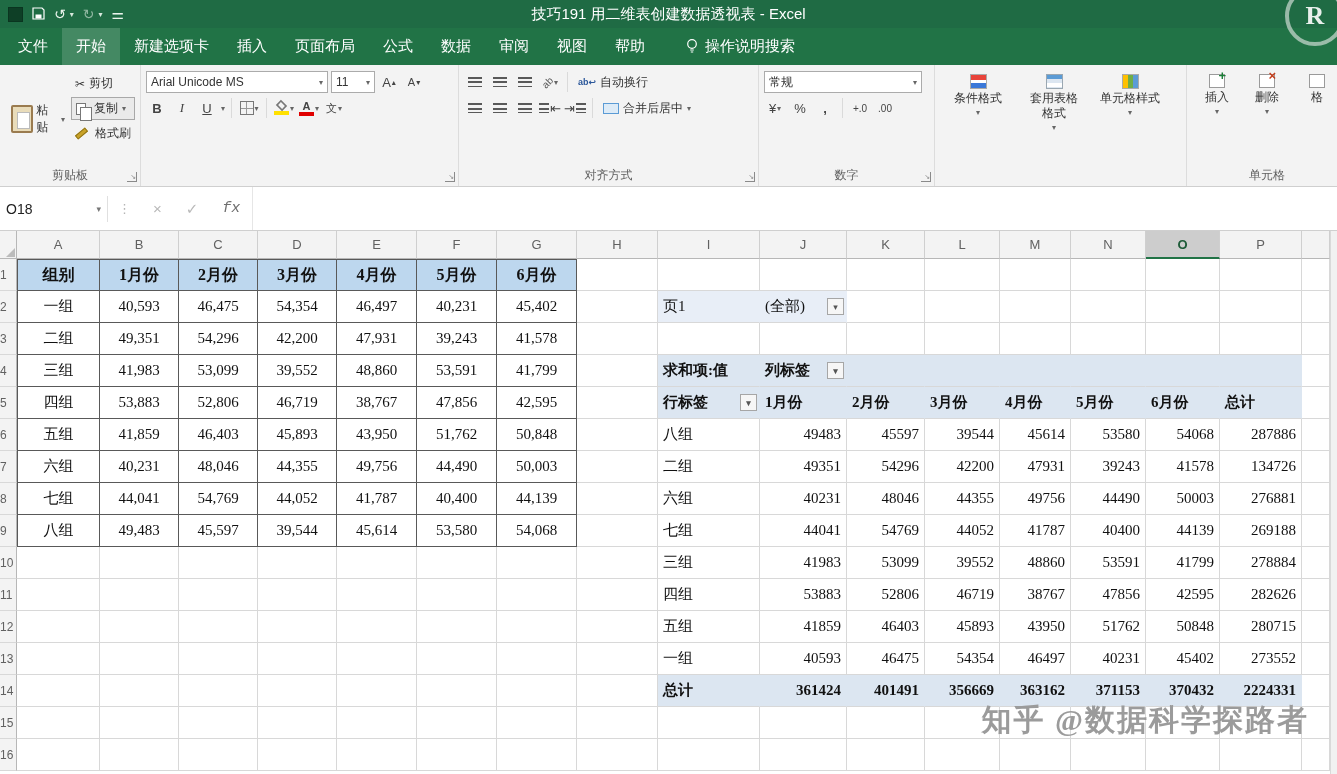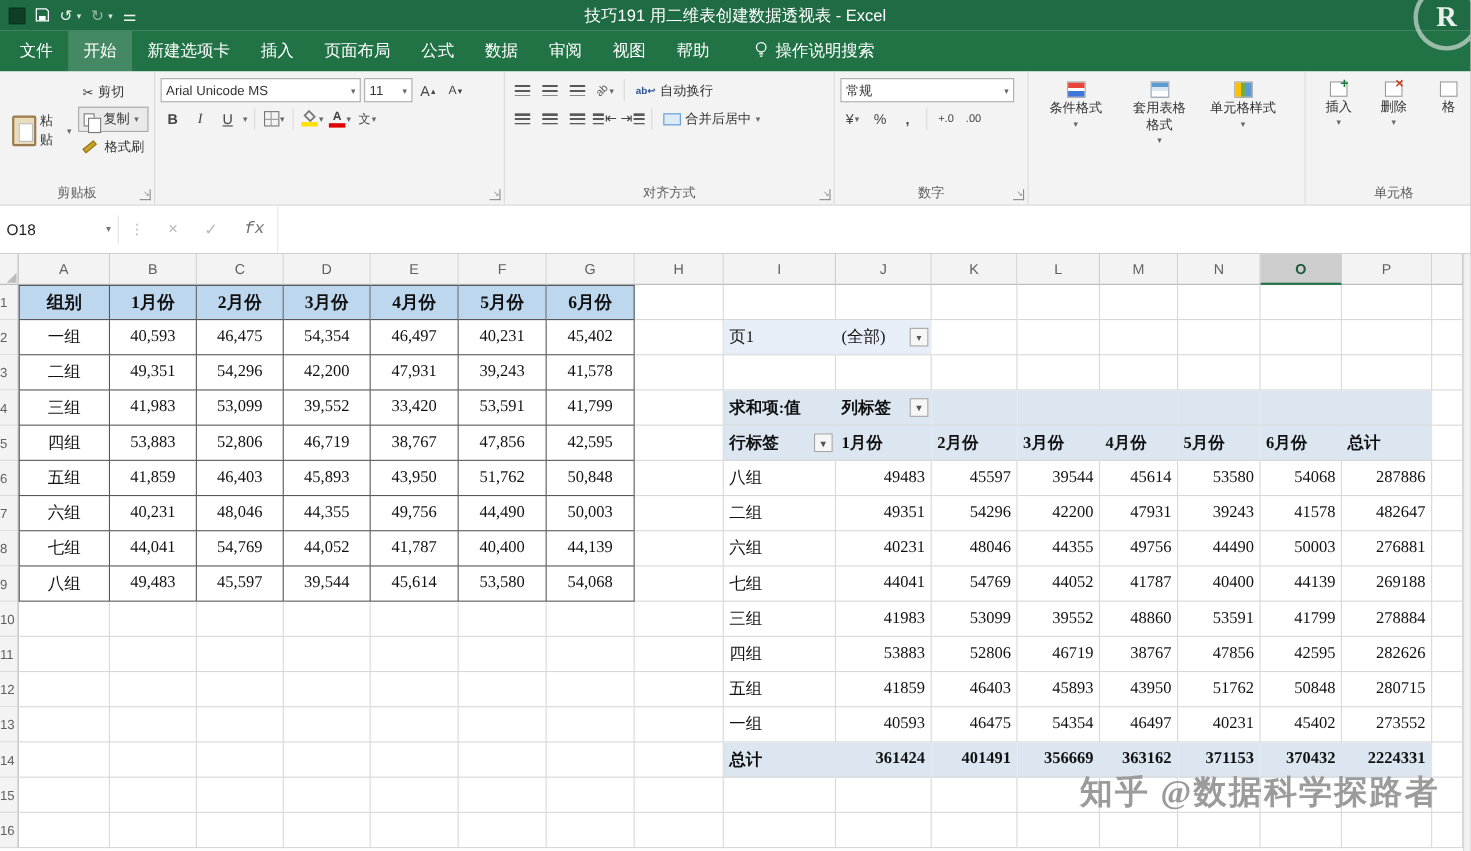--- a/index.html
+++ b/index.html
@@ -424,21 +424,21 @@
         <div class="cell" style="width: 74px;"></div>
         <div class="cell" style="width: 82px;"></div>
         <div class="cell" style="width: 28px;"></div>
       </div>
       <div class="srow">
         <div class="rh">4</div>
         <div class="cell src bl" style="width: 83px;">三组</div>
         <div class="cell src" style="width: 79px;">41,983</div>
         <div class="cell src" style="width: 79px;">53,099</div>
         <div class="cell src" style="width: 79px;">39,552</div>
-        <div class="cell src" style="width: 80px;">33,420</div>
+        <div class="cell src" style="width: 80px;">48,860</div>
         <div class="cell src" style="width: 80px;">53,591</div>
         <div class="cell src" style="width: 80px;">41,799</div>
         <div class="cell" style="width: 81px;"></div>
         <div class="cell pv-blue b lbl" style="width: 102px;">求和项:值</div>
         <div class="cell pv-blue b lbl" style="width: 87px; text-align: right;">列标签<span class="pvdd">▾</span></div>
         <div class="cell pv-blue" style="width: 78px;"></div>
         <div class="cell pv-blue" style="width: 75px;"></div>
         <div class="cell pv-blue" style="width: 71px;"></div>
         <div class="cell pv-blue" style="width: 75px;"></div>
         <div class="cell pv-blue" style="width: 74px;"></div>
@@ -495,21 +495,21 @@
         <div class="cell src" style="width: 80px;">44,490</div>
         <div class="cell src" style="width: 80px;">50,003</div>
         <div class="cell" style="width: 81px;"></div>
         <div class="cell lbl" style="width: 102px;">二组</div>
         <div class="cell num" style="width: 87px;">49351</div>
         <div class="cell num" style="width: 78px;">54296</div>
         <div class="cell num" style="width: 75px;">42200</div>
         <div class="cell num" style="width: 71px;">47931</div>
         <div class="cell num" style="width: 75px;">39243</div>
         <div class="cell num" style="width: 74px;">41578</div>
-        <div class="cell num" style="width: 82px;">482647</div>
+        <div class="cell num" style="width: 82px;">134726</div>
         <div class="cell" style="width: 28px;"></div>
       </div>
       <div class="srow">
         <div class="rh">8</div>
         <div class="cell src bl" style="width: 83px;">七组</div>
         <div class="cell src" style="width: 79px;">44,041</div>
         <div class="cell src" style="width: 79px;">54,769</div>
         <div class="cell src" style="width: 79px;">44,052</div>
         <div class="cell src" style="width: 80px;">41,787</div>
         <div class="cell src" style="width: 80px;">40,400</div>

